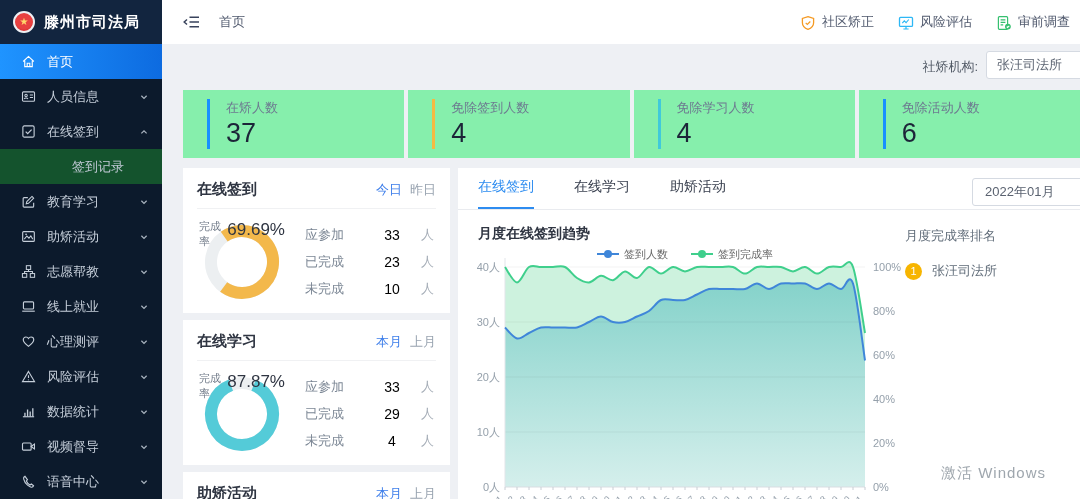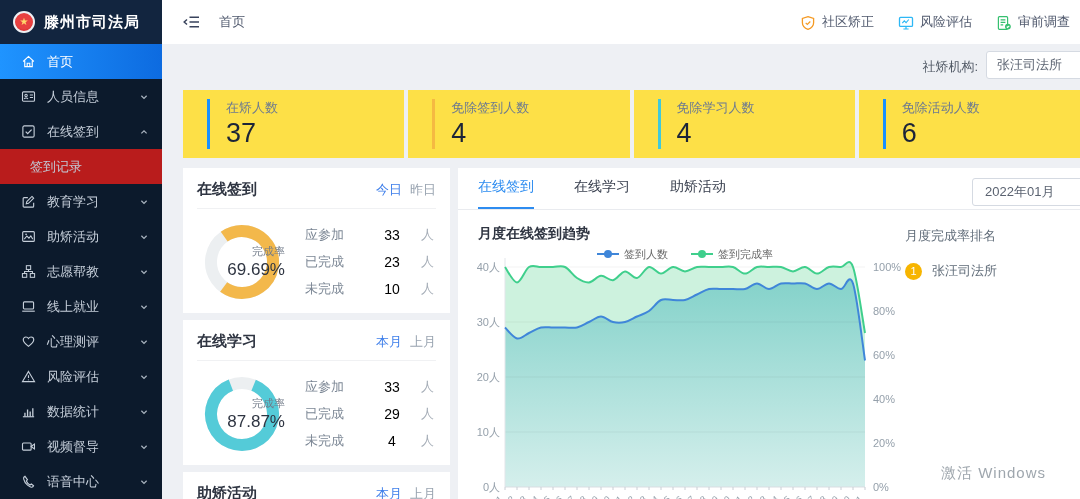--- a/index.html
+++ b/index.html
@@ -11,54 +11,54 @@
 .logo{height:44px;background:#12253f;display:flex;align-items:center;padding-left:13px;gap:9px;cursor:pointer;flex-shrink:0}
 .emblem{width:22px;height:22px;border-radius:50%;background:radial-gradient(circle at 50% 42%,#e84040 58%,#bf1f1f 100%);border:2px solid #eef0f4;display:flex;align-items:center;justify-content:center;color:#ffd86b;font-size:10px;line-height:1}
 .logo-text{color:#fff;font-size:15px;font-weight:bold;letter-spacing:1px;white-space:nowrap}
 .nav-item{height:35px;display:flex;align-items:center;padding:0 12px 0 21px;font-size:13px;cursor:pointer;flex-shrink:0}
 .ni-icon{width:15px;height:15px;margin-right:11px;display:inline-flex;flex-shrink:0}
 .ni-icon svg{width:100%;height:100%}
 .ni-label{flex:1;white-space:nowrap}
 .ni-caret{width:12px;height:12px;opacity:.85;display:inline-flex}
 .ni-caret svg{width:100%;height:100%}
 .nav-item.active{background:linear-gradient(90deg,#1f94ff,#0d6be0);color:#fff}
-.nav-sub{height:35px;display:flex;align-items:center;padding-left:30px;font-size:13px;background:#b91c1c;color:#c2cad6;cursor:pointer;flex-shrink:0;white-space:nowrap}
+.nav-sub{height:35px;display:flex;align-items:center;padding-left:72px;font-size:13px;background:#14532d;color:#c2cad6;cursor:pointer;flex-shrink:0;white-space:nowrap}
 
 .main-area{flex:1;display:flex;flex-direction:column;min-width:0}
 .topbar{height:44px;background:#fff;display:flex;align-items:center;padding:0 10px 0 20px;gap:18px;flex-shrink:0}
 .collapse{width:19px;height:16px;cursor:pointer;color:#39435c;display:inline-flex}
 .collapse svg{width:100%;height:100%}
 .breadcrumb{font-size:13px;color:#515a6e;cursor:pointer}
 .quick{margin-left:auto;display:flex;gap:24px;align-items:center}
 .qlink{display:flex;align-items:flex-end;gap:6px;font-size:13px;color:#515a6e;cursor:pointer;white-space:nowrap}
 .qlink .qicon{width:16px;height:16px;display:inline-flex}
 .qlink .qicon svg{width:100%;height:100%}
 .filterbar{height:41px;background:#eef0f4;position:relative;flex-shrink:0}
 .org-label{position:absolute;right:102px;top:14px;font-size:13px;color:#525a66}
 .org-select{position:absolute;left:824px;top:7px;width:200px;height:28px;background:#fff;border:1px solid #d5dae2;border-radius:3px;display:flex;align-items:center;padding-left:10px;font-size:13px;color:#5a6270;cursor:pointer}
 .content{padding:5px 0 0 21px;flex:1;display:flex;flex-direction:column;min-height:0}
 
 .stats-row{display:flex;gap:4px;height:68px;flex-shrink:0}
-.stat{flex:1;background:#fde047;display:flex;align-items:center;padding-left:24px}
+.stat{flex:1;background:#86efac;display:flex;align-items:center;padding-left:24px}
 .stat-bar{width:3px;height:50px;margin-right:16px;flex-shrink:0}
 .stat-label{font-size:13px;color:#6d7a90;margin-bottom:1px}
 .stat-value{font-size:27px;color:#1c2438;line-height:1.15}
 
 .columns{display:flex;gap:8px;margin-top:10px;flex:1;min-height:0}
 .left-col{width:267px;display:flex;flex-direction:column;gap:7px;flex-shrink:0}
 .scard{background:#fff;padding:12px 14px 0}
 .scard.fixed{height:145px;flex-shrink:0}
 .scard.grow{flex:1}
 .scard-head{display:flex;align-items:center;border-bottom:1px solid #f0f1f3;padding-bottom:9px}
 .scard-title{font-size:15px;font-weight:bold;color:#2f3542;flex:1}
 .period{font-size:13px;color:#98a3b0;margin-left:8px;cursor:pointer}
 .period.active{color:#3d7eea}
 .scard-body{display:flex;align-items:center;padding-top:10px}
 .donut-wrap{position:relative;width:86px;height:86px;margin-left:2px;flex-shrink:0}
-.donut-center{position:absolute;inset:0;display:flex;flex-direction:column;align-items:flex-end;justify-content:center}
+.donut-center{position:absolute;inset:0;display:flex;flex-direction:row;align-items:flex-start;justify-content:center}
 .donut-rate-label{font-size:11px;color:#707a88}
 .donut-rate{font-size:17px;font-weight:normal;color:#2f3542;margin-top:1px}
 .sc-rows{flex:1;padding-left:20px;padding-right:2px}
 .sc-row{display:flex;font-size:13px;height:27px;align-items:center}
 .sc-row-label{color:#7c8795;width:58px}
 .sc-row-value{color:#000000;flex:1;text-align:center;font-size:14px}
 .sc-row-unit{color:#a6aeb8}
 
 .main-card{flex:1;background:#fff;position:relative;min-width:0}
 .tabs-row{height:42px;border-bottom:1px solid #e9ebef;display:flex;align-items:flex-end;padding:0 20px}

